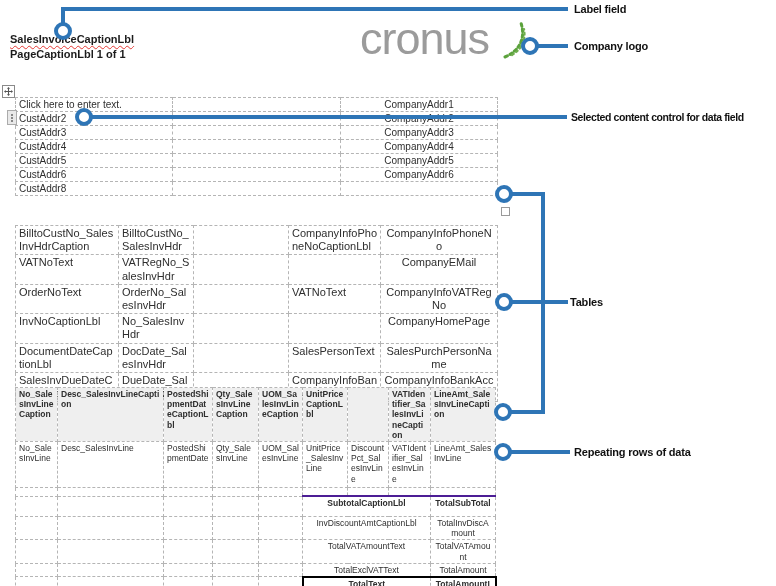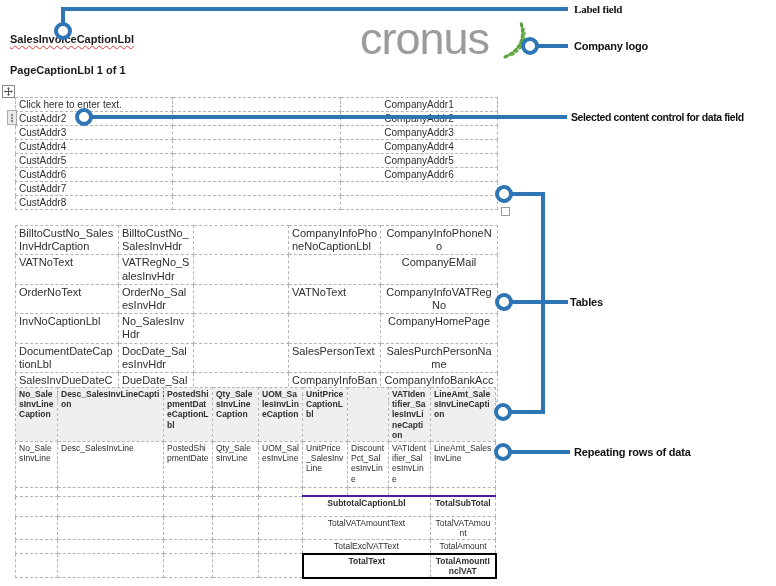--- a/index.html
+++ b/index.html
@@ -41,21 +41,21 @@
              z-index:4;display:flex;flex-direction:column;align-items:center;justify-content:center;gap:1px;}
   .cc-handle .dot{width:2px;height:2px;background:#666;border-radius:50%;}
   .resize-handle{position:absolute;left:501px;top:207px;width:7px;height:7px;border:1px solid #9a9a9a;background:#fff;z-index:3;}
 </style>
 </head>
 <body>
 
 <div class="page">
 
   <div class="top-label squiggle" style="top:33px;">SalesInvoiceCaptionLbl</div>
-  <div class="top-label" style="top:48px;margin-top:16px;">PageCaptionLbl 1 of 1</div>
+  <div class="top-label" style="top:48px;">PageCaptionLbl 1 of 1</div>
 
   <div class="logo-text">cronus</div>
   <span class="leaf">
     <svg width="30" height="40" viewBox="0 0 30 40">
       <path d="M3,37 C17,31 24,19 19,3" fill="none" stroke="#5ba23c" stroke-width="3" stroke-dasharray="2.5 3" stroke-linecap="round"></path>
       <path d="M10,35 C20,29 24,20 22,9" fill="none" stroke="#6fae4e" stroke-width="2.2" stroke-dasharray="2 3" stroke-linecap="round"></path>
     </svg>
   </span>
 
   <div class="move-handle">
@@ -99,25 +99,20 @@
     </tr>
     <tr>
       <td>CustAddr5</td>
       <td></td>
       <td class="ra">CompanyAddr5</td>
     </tr>
     <tr>
       <td>CustAddr6</td>
       <td></td>
       <td class="ra">CompanyAddr6</td>
-    </tr>
-    <tr>
-      <td>CustAddr7</td>
-      <td></td>
-      <td class="ra"></td>
     </tr>
     <tr>
       <td>CustAddr8</td>
       <td></td>
       <td class="ra"></td>
     </tr>
   </tbody>
     </table>
 
   <table class="t2">
@@ -222,20 +217,29 @@
     </tr>
     <tr style="height:20px">
       <td></td>
           <td></td>
       <td></td>
           <td></td>
       <td></td>
       <td colspan="3" class="ra b bt">SubtotalCaptionLbl</td>
       <td class="ra b bt">TotalSubTotal</td>
     </tr>
+    <tr style="height:22px">
+      <td></td>
+          <td></td>
+      <td></td>
+          <td></td>
+      <td></td>
+      <td colspan="3" class="ra">InvDiscountAmtCaptionLbl</td>
+      <td class="ra">TotalInvDiscAmount</td>
+    </tr>
     <tr style="height:21px">
       <td></td>
           <td></td>
       <td></td>
           <td></td>
       <td></td>
       <td colspan="3" class="ra">TotalVATAmountText</td>
       <td class="ra">TotalVATAmount</td>
     </tr>
     <tr style="height:11px">
@@ -270,19 +274,19 @@
   <div class="cl" style="left:511px;top:450px;width:59px;height:4px;"></div>
 
   <div class="cc" style="left:54px;top:22px;"></div>
   <div class="cc" style="left:521px;top:37px;"></div>
   <div class="cc" style="left:75px;top:108px;"></div>
   <div class="cc" style="left:495px;top:185px;"></div>
   <div class="cc" style="left:495px;top:293px;"></div>
   <div class="cc" style="left:494px;top:403px;"></div>
   <div class="cc" style="left:494px;top:443px;"></div>
 
-  <div class="ctext" style="left:574px;top:3px;font-family:Liberation Serif, serif;">Label field</div>
+  <div class="ctext" style="left:574px;top:3px;">Label field</div>
   <div class="ctext" style="left:574px;top:40px;">Company logo</div>
   <div class="ctext small" style="left:571px;top:111px;">Selected content control for data field</div>
   <div class="ctext" style="left:570px;top:296px;">Tables</div>
   <div class="ctext" style="left:574px;top:446px;">Repeating rows of data</div>
 
 </div>
 
 </body></html>

